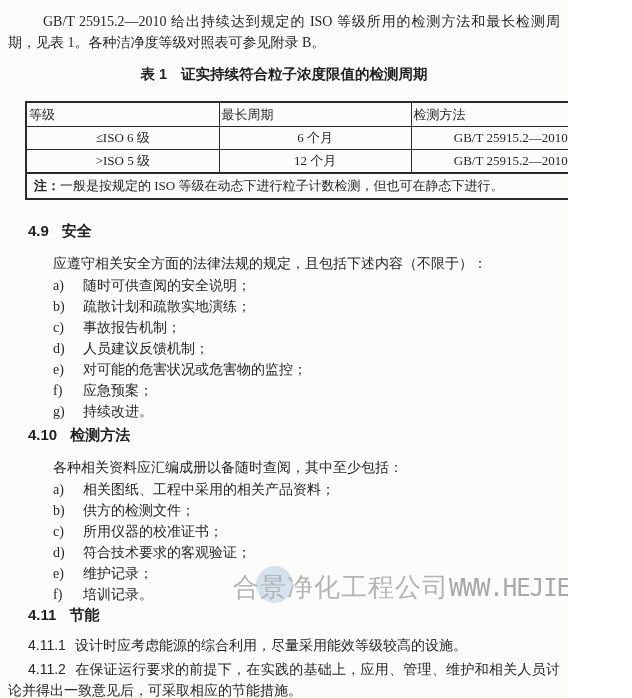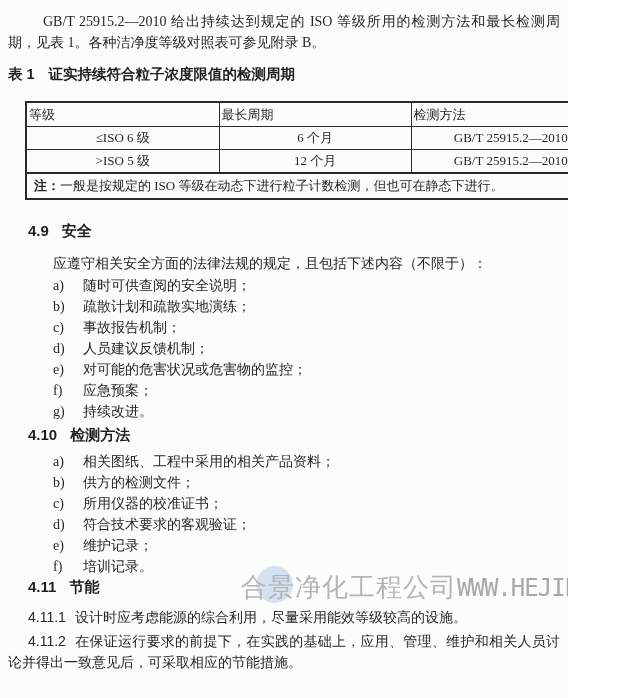--- a/index.html
+++ b/index.html
@@ -16,20 +16,21 @@
   }
   .para{
     margin:0;
     text-align:justify;
     line-height:21px;
     color:#262626;
   }
   .intro-para{margin-top:11px;text-indent:35px;}
   .table-caption{
     margin-top:12px;
+    text-align:center;
     font-family:"Liberation Sans","DejaVu Sans",sans-serif;
     font-weight:bold;
     font-size:14.5px;
     color:#1f1f1f;
   }
   .caption-label{margin-right:14px;}
   table.t1{
     border-collapse:collapse;
     margin-top:17px;
     margin-left:17px;
@@ -101,21 +102,20 @@
     left:233px;top:570px;
     z-index:3;
     white-space:nowrap;
     pointer-events:none;
   }
   .wm-cn{
     font-size:26px;
     letter-spacing:1px;
     color:#b4b4b4;
     font-family:"Liberation Serif","DejaVu Serif",serif;
-    margin-left:8px;
   }
   .wm-url{
     font-size:24px;
     letter-spacing:-1px;
     color:#a8a8a8;
     font-family:"DejaVu Sans Mono","Liberation Mono",monospace;
   }
   .wm-circle{
     position:absolute;
     left:256px;top:566px;
@@ -200,20 +200,21 @@
       </div>
     <div class="item">
         <span class="item-label">g)</span>
         <span class="item-text">持续改进。</span>
       </div>
   </div>
 
   <h3 class="sec-heading h-410">
     <span class="sec-num">4.10</span><span>检测方法</span>
   </h3>
+  <p class="para sec-intro">各种相关资料应汇编成册以备随时查阅，其中至少包括：</p>
   <div class="items">
     <div class="item">
         <span class="item-label">a)</span>
         <span class="item-text">相关图纸、工程中采用的相关产品资料；</span>
       </div>
     <div class="item">
         <span class="item-label">b)</span>
         <span class="item-text">供方的检测文件；</span>
       </div>
     <div class="item">

